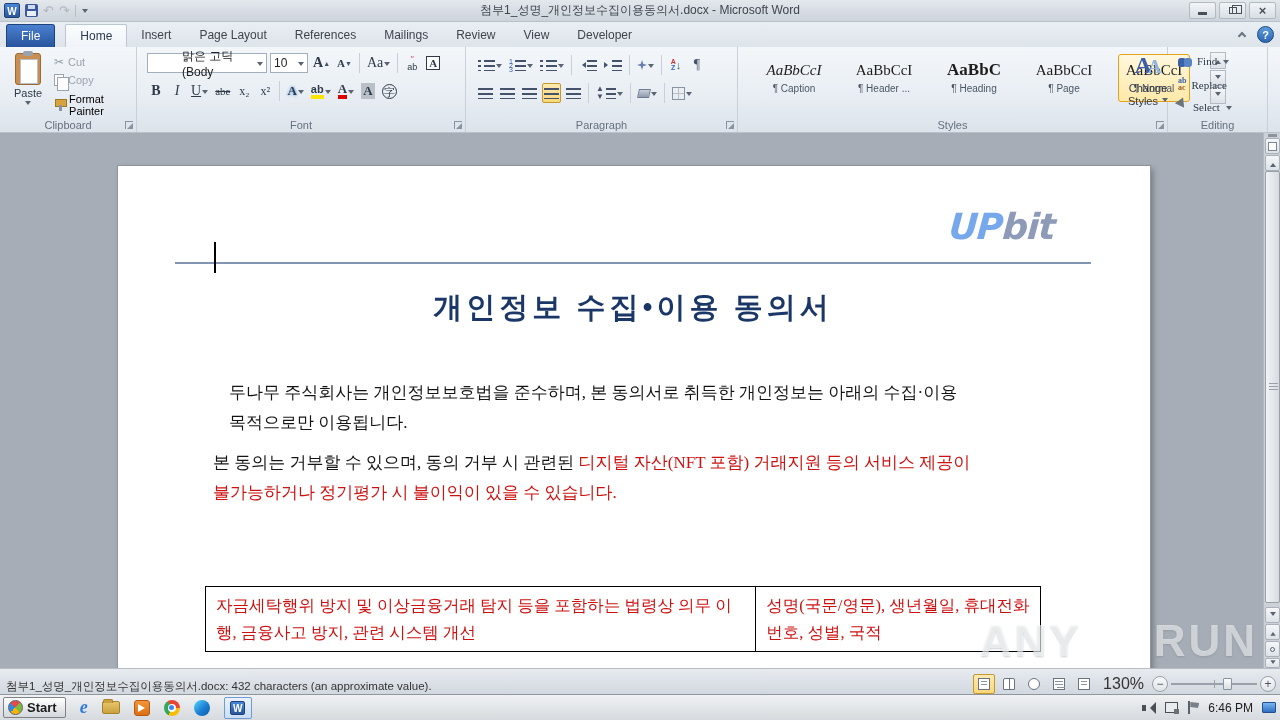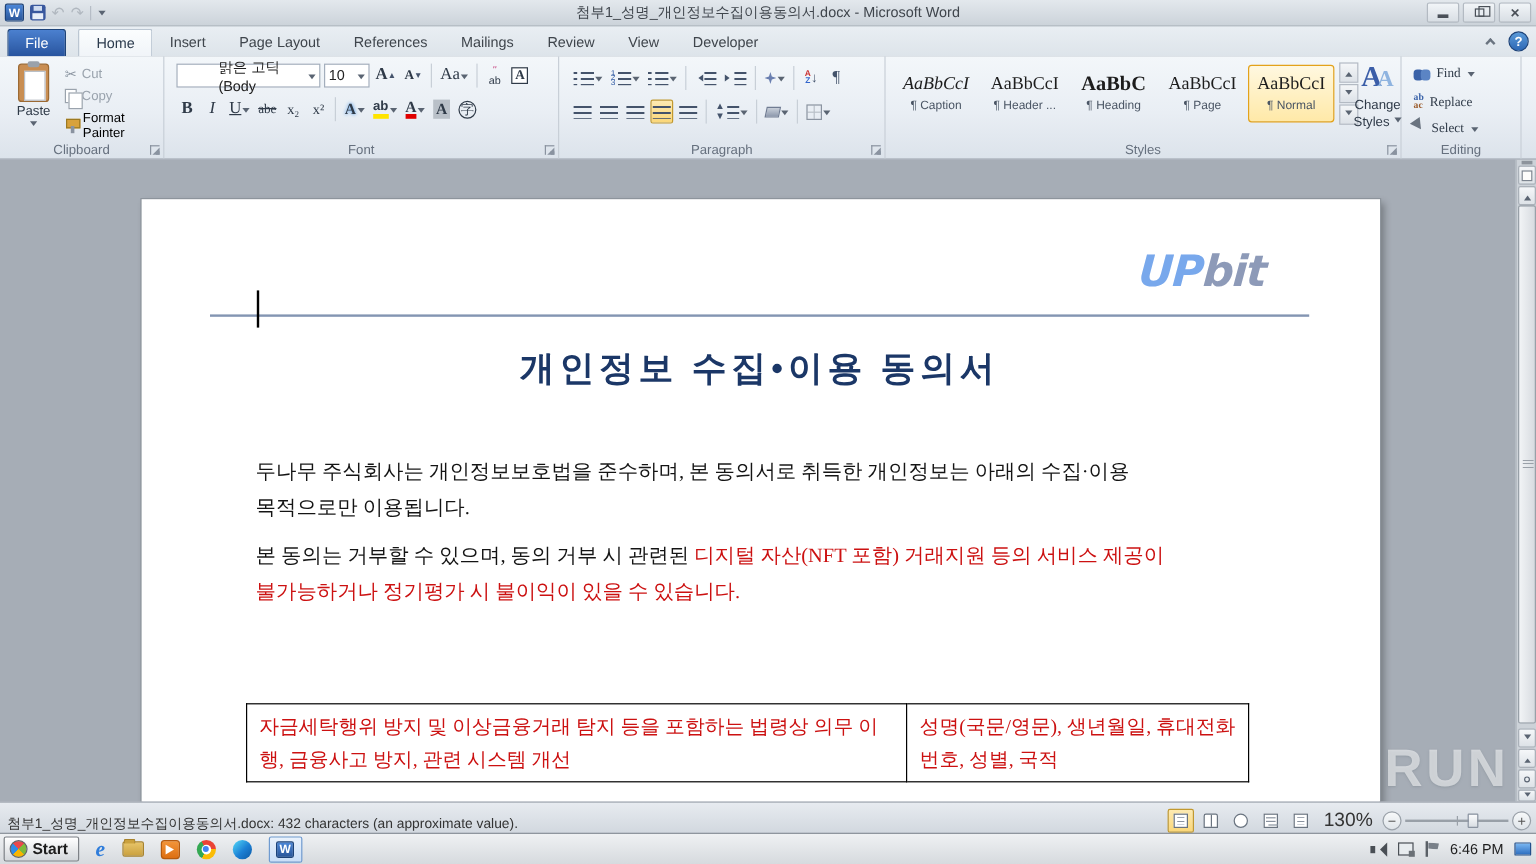--- a/index.html
+++ b/index.html
@@ -461,21 +461,21 @@
         <span class="ribtn">
             <span class="grid-ico"></span>
             <span class="dar"></span>
           </span>
       </div>
       <div class="grp-label">Paragraph</div>
       <span class="launcher"></span>
     </div>
 
     <div class="grp" style="left:738px;width:430px;">
-      <div class="rowflex" style="left:6px;top:5px;gap:2px;">
+      <div class="rowflex" style="left:20px;top:5px;gap:18px;">
         <div class="stylebox">
           <div class="sample" style="font-style:italic;">AaBbCcI</div>
           <div class="sname">¶ Caption</div>
         </div>
         <div class="stylebox">
           <div class="sample">AaBbCcI</div>
           <div class="sname">¶ Header ...</div>
         </div>
         <div class="stylebox">
           <div class="sample" style="font-weight:bold;font-size:17px;">AaBbC</div>
@@ -531,21 +531,21 @@
 
   <div class="docarea">
     <div class="page">
       <div class="logo">
         <span class="up">UP</span><span class="bit">bit</span>
       </div>
       <div class="hrule"></div>
       <div class="caret"></div>
       <div class="doc-title">개인정보 수집•이용 동의서</div>
 
-      <div class="para" style="top:212px;">
+      <div class="para" style="top:212px;margin-left:16px;">
         <span>두나무 주식회사는 개인정보보호법을 준수하며, 본 동의서로 취득한 개인정보는 아래의 수집·이용</span><br>
         <span>목적으로만 이용됩니다.</span>
       </div>
 
       <div class="para" style="top:282px;">
         <span>본 동의는 거부할 수 있으며, 동의 거부 시 관련된 </span><span class="red">디지털 자산(NFT 포함) 거래지원 등의 서비스 제공이</span><br>
         <span class="red">불가능하거나 정기평가 시 불이익이 있을 수 있습니다.</span>
       </div>
 
 
@@ -553,20 +553,21 @@
         <tbody>
         <tr>
           <td class="red">자금세탁행위 방지 및 이상금융거래 탐지 등을 포함하는 법령상 의무 이행, 금융사고 방지, 관련 시스템 개선</td>
           <td class="red">성명(국문/영문), 생년월일, 휴대전화번호, 성별, 국적</td>
         </tr>
       </tbody>
         </table>
     </div>
 
     <div class="watermark">
+      <span>ANY</span>
       <svg width="56" height="46" viewBox="0 0 56 46">
         <polyline points="15,2 4,9 4,37 15,44" fill="none" stroke="rgba(255,255,255,.55)" stroke-width="4"></polyline>
         <polygon points="21,9 46,23 21,37" fill="none" stroke="rgba(255,255,255,.55)" stroke-width="4"></polygon>
         <polyline points="41,2 52,9 52,37 41,44" fill="none" stroke="rgba(255,255,255,.55)" stroke-width="4"></polyline>
       </svg>
       <span>RUN</span>
     </div>
 
     <div class="vscroll">
       <span class="split-dash"></span>

